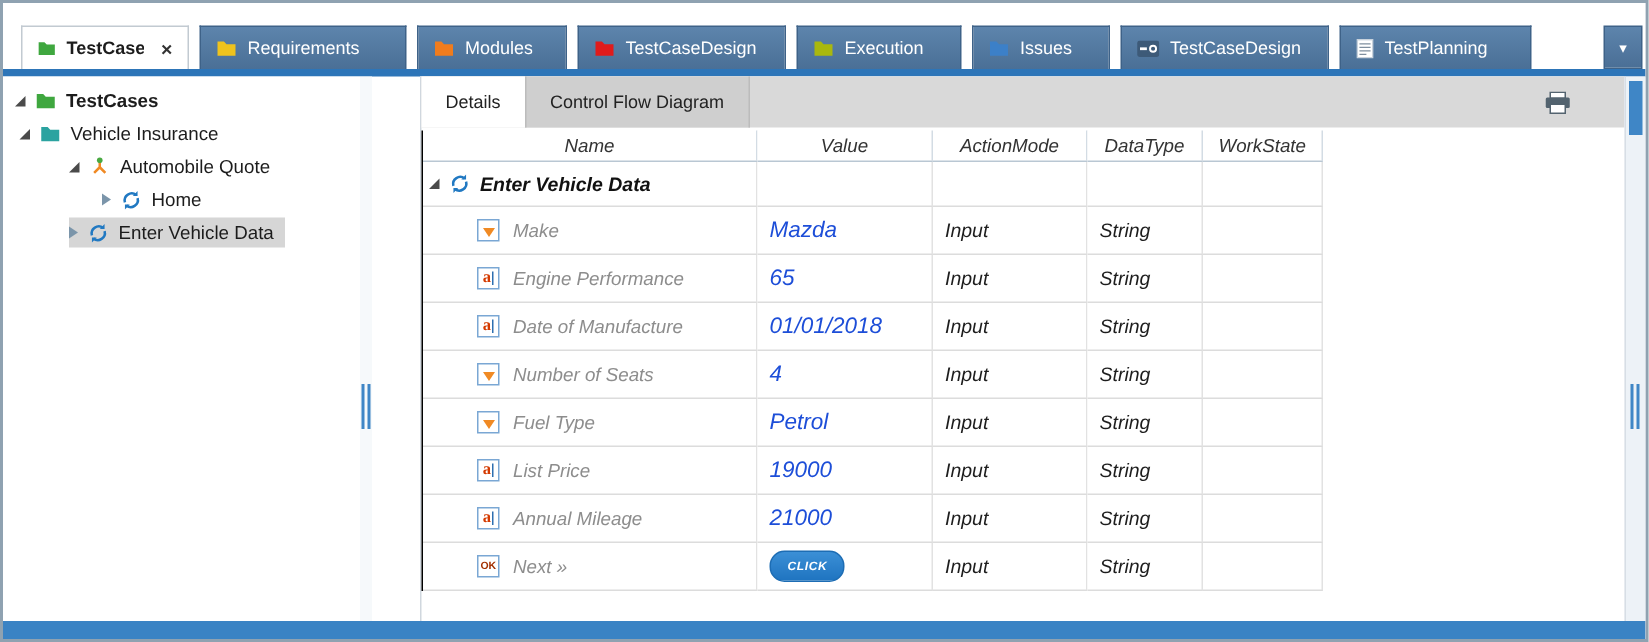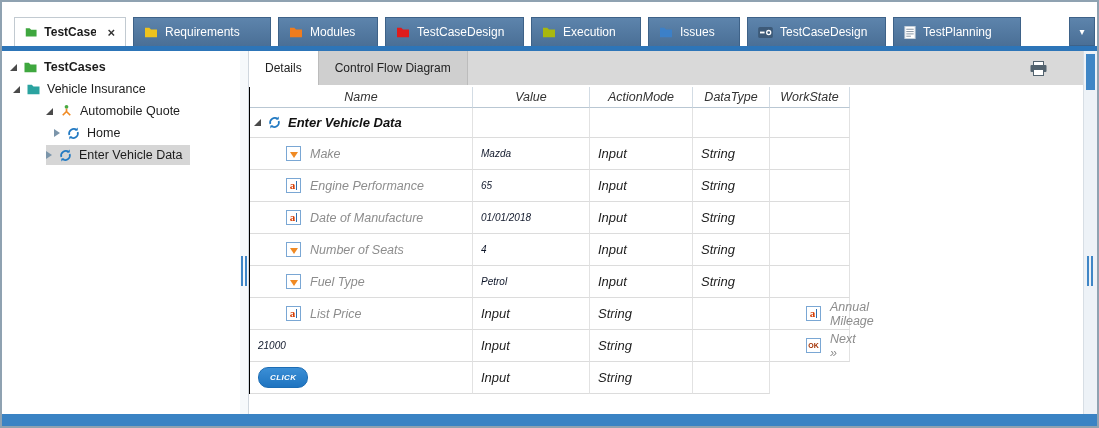--- a/index.html
+++ b/index.html
@@ -30,37 +30,37 @@
   .exp-closed{width:0;height:0;border-top:4px solid transparent;border-bottom:4px solid transparent;border-left:6px solid #7b95aa;flex:none;}
 
   
   .split{width:8px;background:#f6f9fb;position:relative;flex:none;}
   .split .handle{position:absolute;top:205px;left:1px;width:2px;height:30px;border-left:2px solid #3f86c6;border-right:2px solid #3f86c6;}
   .rail{width:13px;background:#edf2f7;border-left:1px solid #d7dee5;position:relative;flex:none;}
   .rail .seg1{position:absolute;top:3px;left:2px;width:9px;height:36px;background:#3f86c6;}
   .rail .seg2{position:absolute;top:205px;left:3px;width:2px;height:30px;border-left:2px solid #3f86c6;border-right:2px solid #3f86c6;}
 
   
-  .main{flex:1;display:flex;flex-direction:column;background:#fff;border-left:1px solid #d0d7de;min-width:0;}
+  .main{flex:1;display:flex;flex-direction:column;background:#fff;border-left:1px solid #d0d7de;min-width:0;margin-left:32px;}
   .detailbar{height:34px;background:#d9d9d9;display:flex;align-items:stretch;position:relative;flex:none;}
   .dtab{display:flex;align-items:center;justify-content:center;font-size:12px;color:#222;padding:0 16px;}
   .dtab.active{background:#fff;min-width:32px;}
   .dtab.inactive{background:#cfcfcf;border-left:1px solid #bcbcbc;border-right:1px solid #bcbcbc;}
   .print-btn{position:absolute;right:36px;top:9px;width:18px;height:16px;display:flex;align-items:center;justify-content:center;}
 
   
   .tbl{display:grid;grid-template-columns:223px 117px 103px 77px 80px;width:600px;border-left:1px solid #000000;margin-top:2px;font-style:italic;}
   .t-h{height:21px;box-sizing:border-box;display:flex;align-items:center;justify-content:center;
        font-size:12.5px;color:#333;border-right:1px solid #d3dce4;border-bottom:1px solid #b9c7d3;background:#fff;}
   .t-c{height:32px;box-sizing:border-box;display:flex;align-items:center;padding:0 8px;
        border-right:1px solid #e2e2e2;border-bottom:1px solid #dcdcdc;font-size:13px;color:#1d1d1d;background:#fff;min-width:0;}
   .t-c.g{height:30px;}
   .t-c.gname{padding-left:4px;gap:6px;font-size:13px;font-weight:bold;color:#111;}
   .t-c.nm{padding-left:36px;gap:9px;color:#8d8d8d;font-size:12.5px;}
-  .t-c.vl{color:#0f172a;font-size:10px;}
+  .t-c.vl{color:#1d4ed8;font-size:15px;}
 
   
   .ricon{width:15px;height:15px;box-sizing:border-box;border:1px solid #7aa7d4;background:#fff;
          display:flex;align-items:center;justify-content:center;flex:none;}
   .ricon.select::after{content:"";width:0;height:0;border-left:4px solid transparent;border-right:4px solid transparent;border-top:6px solid #f08a24;margin-top:2px;}
   .ricon.text::before{content:"a";color:#d43a00;font:bold 11px "Liberation Serif",serif;line-height:1;}
   .ricon.text::after{content:"";width:1px;height:9px;background:#2d6fb0;margin-left:1px;}
   .ricon.ok::after{content:"OK";font:bold 7px "Liberation Sans",sans-serif;color:#a33000;}
 
   .click-btn{height:19px;padding:0 11px;border:1px solid #1d6db4;border-radius:10px;
@@ -158,21 +158,21 @@
       <div class="ti" style="padding-left:44px">
         <div class="ti-inner">
           <span class="exp-open"></span>
           <svg width="15" height="15" viewBox="0 0 16 16">
             <circle cx="8" cy="3" r="2" fill="#49a942"></circle>
             <path d="M8 5v3M8 8l-4 4M8 8l4 4" stroke="#f08a24" stroke-width="1.8" fill="none"></path>
           </svg>
           <span>Automobile Quote</span>
         </div>
       </div>
-      <div class="ti" style="padding-left:52px">
+      <div class="ti" style="padding-left:66px">
         <div class="ti-inner">
           <span class="exp-closed"></span>
           <svg width="15" height="15" viewBox="0 0 16 16">
             <path d="M3.5 9.5a5 5 0 0 1 8-5.2" fill="none" stroke="#2179c2" stroke-width="1.8"></path>
             <path d="M12.5 1.5v3.4h-3.4z" fill="#2179c2"></path>
             <path d="M12.5 6.5a5 5 0 0 1-8 5.2" fill="none" stroke="#2179c2" stroke-width="1.8"></path>
             <path d="M3.5 14.5v-3.4h3.4z" fill="#2179c2"></path>
           </svg>
           <span>Home</span>
         </div>
@@ -277,20 +277,21 @@
           </div>
         <div class="t-c vl">Petrol</div>
         <div class="t-c">Input</div>
         <div class="t-c">String</div>
         <div class="t-c"></div>
 
         <div class="t-c nm">
             <span class="ricon text"></span>
             <span>List Price</span>
           </div>
+        <div class="t-c vl">19000</div>
         <div class="t-c">Input</div>
         <div class="t-c">String</div>
         <div class="t-c"></div>
 
         <div class="t-c nm">
             <span class="ricon text"></span>
             <span>Annual Mileage</span>
           </div>
         <div class="t-c vl">21000</div>
         <div class="t-c">Input</div>

